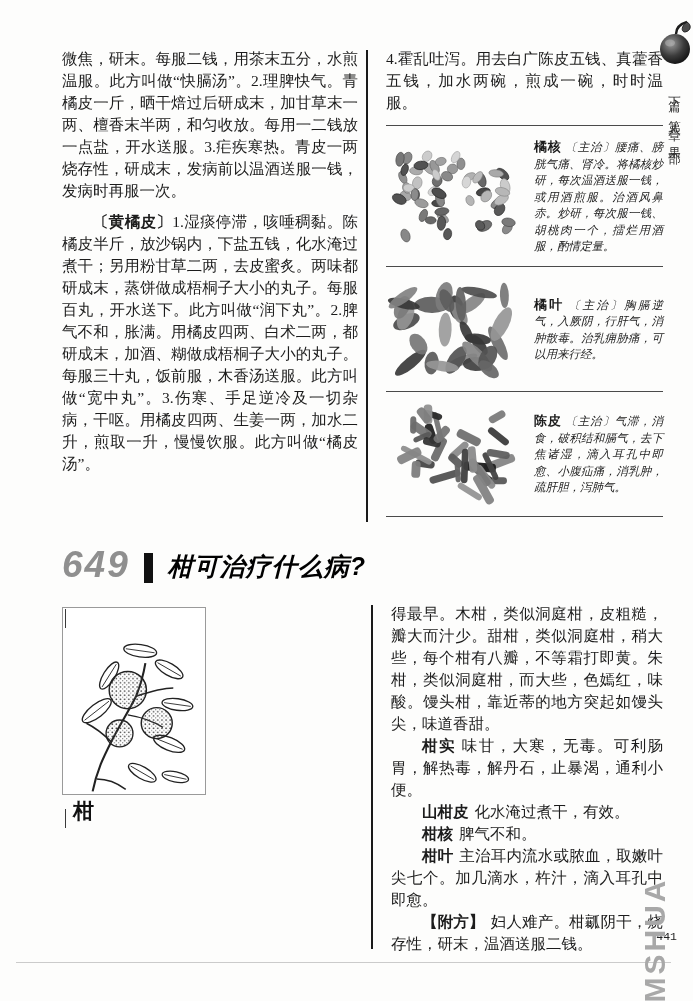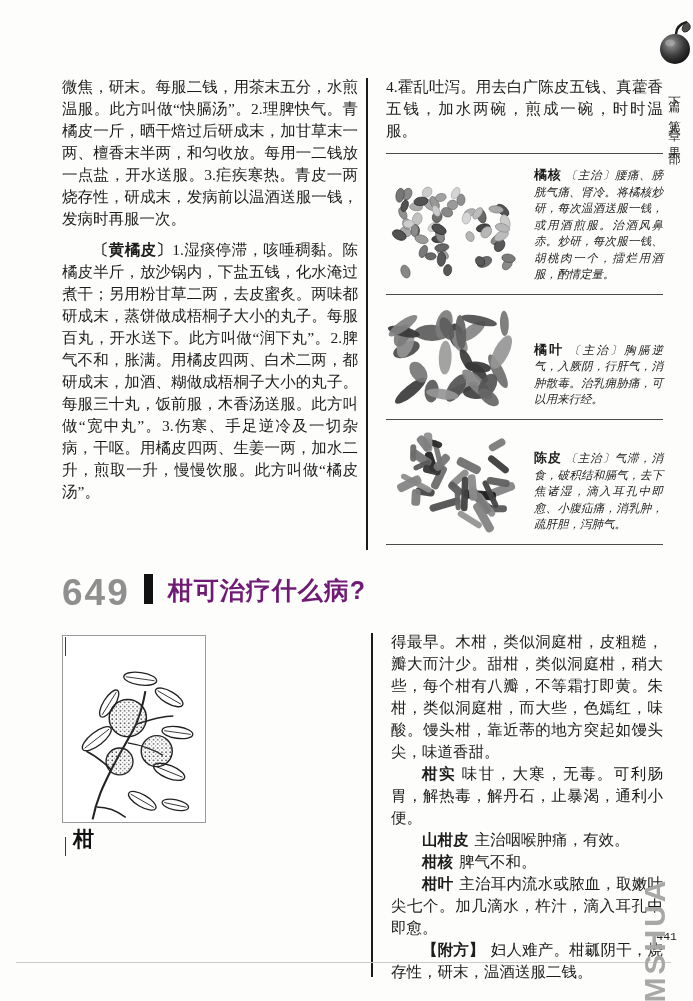--- a/index.html
+++ b/index.html
@@ -3,37 +3,37 @@
 <meta charset="utf-8">
 <style>
   html,body{margin:0;padding:0;background:#e8e8e8;}
   .page{position:relative;width:693px;height:1001px;margin:0 auto;background:#fdfdfc;overflow:hidden;
         font-family:"Liberation Serif","DejaVu Serif",serif;color:#1c1c1c;}
   p{margin:0;font-size:15.5px;line-height:22px;text-align:justify;}
   .indent{text-indent:2em;margin-top:9px;}
   .lead{font-family:"Liberation Sans","DejaVu Sans",sans-serif;font-weight:bold;}
   
   .cols{display:flex;padding:0 30px 0 62px;}
-  .top-section{padding-top:76px;}
+  .top-section{padding-top:48px;}
   .col-l{width:296px;flex:none;}
   .vdiv{width:2px;background:#1a1a1a;margin:2px 18px 6px 8px;}
   .col-r{flex:1;min-width:0;}
   .rule{height:1px;background:#4a4a4a;margin:11px 0;}
-  .herb{display:flex;gap:12px;align-items:flex-end;margin:3px 0;}
+  .herb{display:flex;gap:12px;align-items:center;margin:3px 0;}
   .photo{width:136px;height:102px;flex:none;}
   .photo svg{display:block;width:100%;height:100%;}
   .cap{flex:1;font-size:11.5px;line-height:16.5px;font-style:italic;text-align:justify;padding-top:2px;}
   .cap b{font-style:normal;font-size:13px;font-family:"Liberation Sans","DejaVu Sans",sans-serif;margin-right:4px;}
   
-  .heading{display:flex;align-items:flex-start;margin:18px 30px 20px 62px;}
+  .heading{display:flex;align-items:flex-end;margin:18px 30px 20px 62px;font-style:italic;}
   .h-num{font-family:"Liberation Sans","DejaVu Sans",sans-serif;font-weight:bold;font-size:37px;
          color:#8f8f8f;letter-spacing:2px;line-height:1;}
   .h-bar{width:9px;height:30px;background:#111;margin:0 15px 0 14px;}
   .h-title{font-family:"Liberation Sans","DejaVu Sans",sans-serif;font-weight:bold;font-size:25px;
-           color:#701a75;letter-spacing:1px;}
+           color:#000000;letter-spacing:1px;}
   
   .b-l{width:301px;flex:none;}
   .b-r{flex:1;min-width:0;}
   .illus{float:left;width:138px;height:182px;border:1px solid #9a9a9a;padding:2px;margin:4px 12px 6px 0;
          background:#fff;}
   .illus-in{position:relative;width:100%;height:100%;border:1.5px solid #3a3a3a;box-sizing:border-box;}
   .illus-in svg{display:block;width:100%;height:100%;}
   .illus-label{position:absolute;left:7px;bottom:6px;font-family:"Liberation Sans","DejaVu Sans",sans-serif;
                font-weight:bold;font-size:21px;color:#111;background:rgba(255,255,255,.6);line-height:1;}
   .entry{text-indent:2em;}
@@ -298,21 +298,21 @@
             <circle cx="52" cy="102" r="13" fill="url(#stip)" stroke="#222" stroke-width="1.3"></circle>
           </svg>
           <span class="illus-label">柑</span>
         </span>
       </span>
     </div>
     <div class="vdiv"></div>
     <div class="b-r">
       <p>得最早。木柑，类似洞庭柑，皮粗糙，瓣大而汁少。甜柑，类似洞庭柑，稍大些，每个柑有八瓣，不等霜打即黄。朱柑，类似洞庭柑，而大些，色嫣红，味酸。馒头柑，靠近蒂的地方突起如馒头尖，味道香甜。</p>
       <p class="entry"><b>柑实</b><span>味甘，大寒，无毒。可利肠胃，解热毒，解丹石，止暴渴，通利小便。</span></p>
-      <p class="entry"><b>山柑皮</b><span>主治咽喉肿痛，有效。</span></p>
+      <p class="entry"><b>山柑皮</b><span>化水淹过煮干，有效。</span></p>
       <p class="entry"><b>柑核</b><span>脾气不和。</span></p>
       <p class="entry"><b>柑叶</b><span>主治耳内流水或脓血，取嫩叶尖七个。加几滴水，杵汁，滴入耳孔中即愈。</span></p>
       <p class="entry"><b>【附方】</b><span>妇人难产。柑瓤阴干，烧存性，研末，温酒送服二钱。</span></p>
     </div>
   </section>
 
   <div class="foot-rule"></div>
   <div class="page-num">441</div>
   <div class="watermark">MSHUA</div>
 

